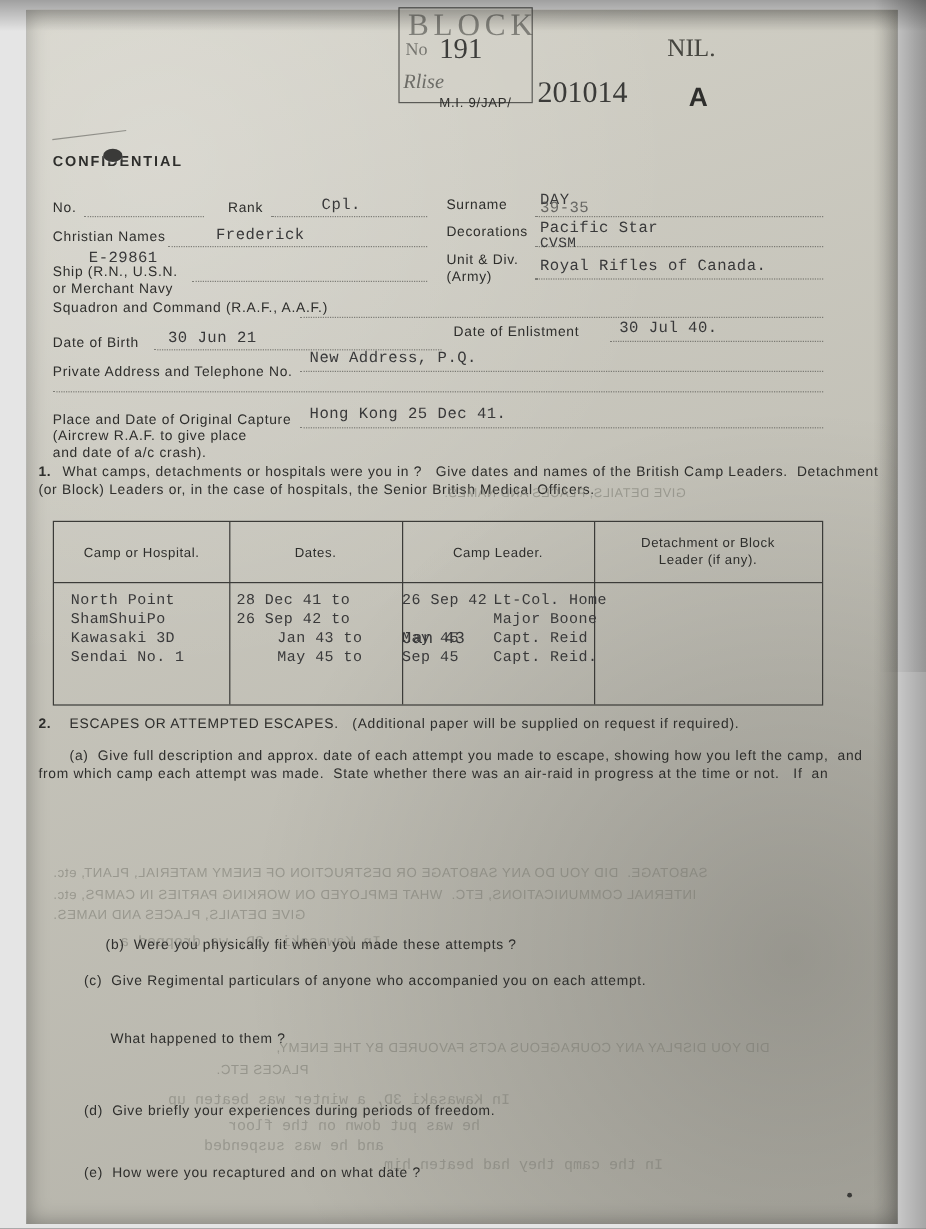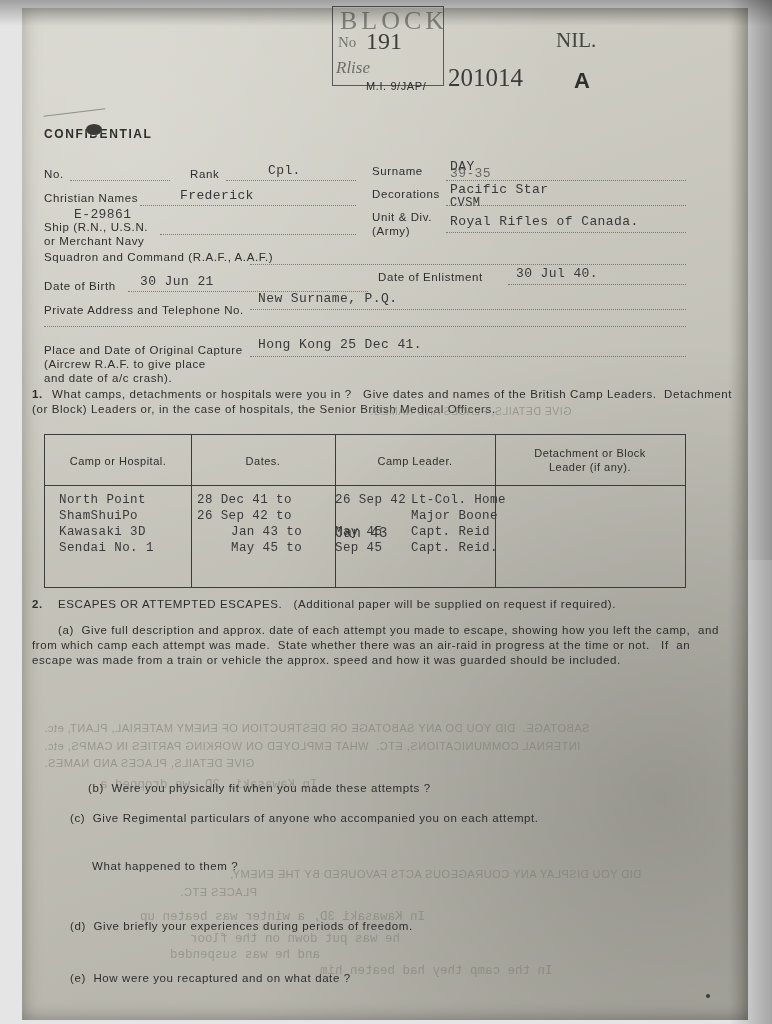--- a/index.html
+++ b/index.html
@@ -169,21 +169,21 @@
 
   <div class="print" style="left:44px;top:280px;font-size:11.5px;">Date of Birth</div>
   <div class="type" style="left:140px;top:274px;font-size:13px;">30 Jun 21</div>
   <div class="rule" style="left:128px;top:291px;width:240px;"></div>
 
   <div class="print" style="left:378px;top:271px;font-size:11.5px;">Date of Enlistment</div>
   <div class="type" style="left:516px;top:266px;font-size:13px;">30 Jul 40.</div>
   <div class="rule" style="left:508px;top:284px;width:178px;"></div>
 
   <div class="print" style="left:44px;top:304px;font-size:11.5px;">Private Address and Telephone No.</div>
-  <div class="type" style="left:258px;top:291px;font-size:13px;">New Surname, P.Q.</div>
+  <div class="type" style="left:258px;top:291px;font-size:13px;">New Address, P.Q.</div>
   <div class="rule" style="left:250px;top:309px;width:436px;"></div>
   <div class="rule" style="left:44px;top:326px;width:642px;"></div>
 
   <div class="print" style="left:44px;top:344px;font-size:11.5px;">Place and Date of Original Capture</div>
   <div class="print" style="left:44px;top:358px;font-size:11.5px;">(Aircrew R.A.F. to give place</div>
   <div class="print" style="left:44px;top:372px;font-size:11.5px;">and date of a/c crash).</div>
   <div class="type" style="left:258px;top:337px;font-size:13px;">Hong Kong 25 Dec 41.</div>
   <div class="rule" style="left:250px;top:356px;width:436px;"></div>
 
   <div class="print" style="left:32px;top:388px;font-size:11.5px;font-weight:bold;">1.</div>
@@ -223,21 +223,20 @@
     <div class="type" style="left:186px;top:106px;font-size:12.5px;">May 45 to</div>
     <div class="type" style="left:290px;top:106px;font-size:12.5px;">Sep 45</div>
     <div class="type" style="left:366px;top:106px;font-size:12.5px;">Capt. Reid.</div>
   </div>
 
   <div class="print" style="left:32px;top:598px;font-size:11.5px;font-weight:bold;">2.</div>
   <div class="print" style="left:58px;top:598px;font-size:11.5px;">ESCAPES OR ATTEMPTED ESCAPES.   (Additional paper will be supplied on request if required).</div>
 
   <div class="print" style="left:58px;top:624px;font-size:11.5px;">(a)  Give full description and approx. date of each attempt you made to escape, showing how you left the camp,  and</div>
   <div class="print" style="left:32px;top:639px;font-size:11.5px;">from which camp each attempt was made.  State whether there was an air-raid in progress at the time or not.   If  an</div>
-  <div class="print" style="left:32px;top:654px;font-size:11.5px;">escape was made from a train or vehicle the approx. speed and how it was guarded should be included.</div>
 
   <div class="bleed" style="left:44px;top:722px;font-size:11px;">SABOTAGE.  DID YOU DO ANY SABOTAGE OR DESTRUCTION OF ENEMY MATERIAL, PLANT, etc.</div>
   <div class="bleed" style="left:44px;top:740px;font-size:11px;">INTERNAL COMMUNICATIONS, ETC.  WHAT EMPLOYED ON WORKING PARTIES IN CAMPS, etc.</div>
   <div class="bleed" style="left:44px;top:757px;font-size:11px;">GIVE DETAILS, PLACES AND NAMES.</div>
   <div class="bleed-type" style="left:100px;top:778px;font-size:12.5px;">In Kawasaki, 3D, we dropped a</div>
 
   <div class="print" style="left:88px;top:782px;font-size:11.5px;">(b)  Were you physically fit when you made these attempts ?</div>
   <div class="print" style="left:70px;top:812px;font-size:11.5px;">(c)  Give Regimental particulars of anyone who accompanied you on each attempt.</div>
   <div class="print" style="left:92px;top:860px;font-size:11.5px;">What happened to them ?</div>
 

